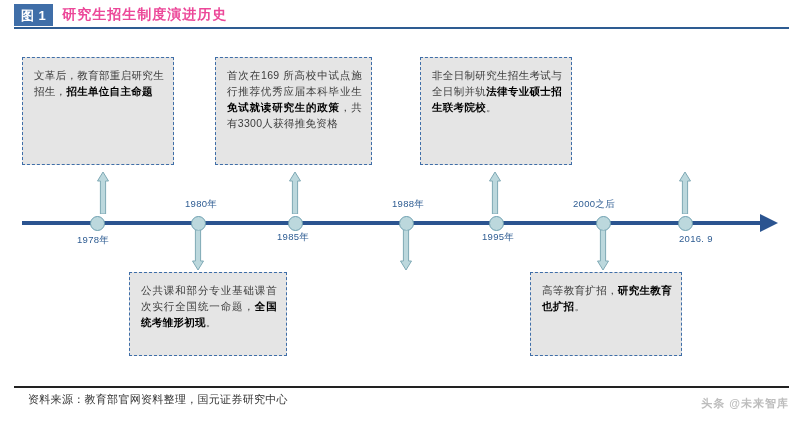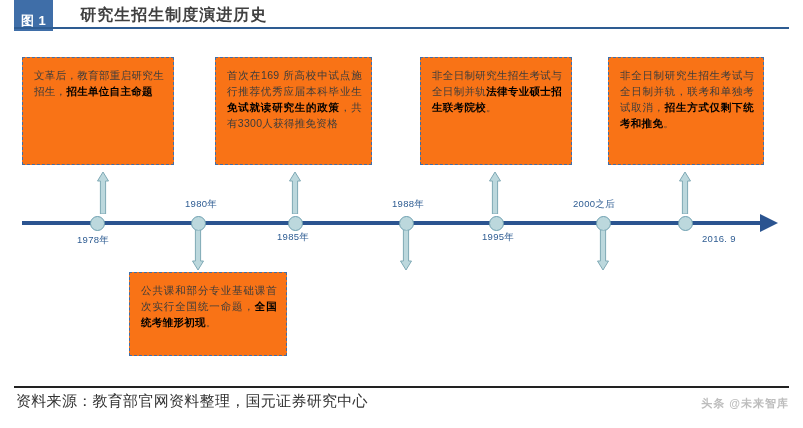--- a/index.html
+++ b/index.html
@@ -10,38 +10,38 @@
     overflow:hidden;
     position:relative;
   }
   .page{position:absolute;left:0;top:0;width:803px;height:428px;}
 
   
   .title-row{position:absolute;left:14px;top:4px;height:22px;display:flex;align-items:center;}
   .fig-badge{
     background:#3f6ea8;color:#ffffff;
     font-size:13px;font-weight:bold;
-    padding:14px 7px 3px 7px;
+    padding:4px 7px 3px 7px;
     line-height:15px;
     letter-spacing:0.5px;
   }
   .fig-title{
-    color:#404040;font-size:16px;font-weight:bold;
-    margin-left:27px;letter-spacing:1px;
+    color:#ec4899;font-size:14px;font-weight:bold;
+    margin-left:9px;letter-spacing:1px;
     white-space:nowrap;
   }
   .title-rule{
     position:absolute;left:14px;top:27px;width:775px;height:2px;background:#2e5c92;
   }
 
   
   .tbox{
     position:absolute;
     border:1.4px dashed #3f6ea8;
-    background:#f97316;
+    background:#e5e5e5;
     box-sizing:border-box;
     padding:9px 9px 6px 11px;
   }
   .tbox p{
     margin:0;
     font-size:10.5px;
     line-height:16px;
     color:#3c3c3c;
     letter-spacing:0.3px;
     text-align:justify;
@@ -72,22 +72,22 @@
     white-space:nowrap;letter-spacing:0.3px;
   }
 
   
   .conn{position:absolute;width:12px;}
   .conn svg{display:block;}
 
   
   .foot-rule{position:absolute;left:14px;top:386px;width:775px;height:1.6px;background:#222222;}
   .source{
-    position:absolute;left:16px;top:392px;
-    font-size:15px;color:#333333;letter-spacing:0.3px;white-space:nowrap;text-align:center;
+    position:absolute;left:28px;top:392px;
+    font-size:11px;color:#333333;letter-spacing:0.3px;white-space:nowrap;text-align:center;
   }
   .watermark{
     position:absolute;right:14px;top:396px;
     font-size:11px;color:#bdbdbd;font-weight:bold;letter-spacing:1px;white-space:nowrap;
   }
 </style>
 </head>
 <body>
 
 <div class="page">
@@ -109,25 +109,20 @@
       <span>首次在169 所高校中试点施行推荐优秀应届本科毕业生</span><b>免试就读研究生的政策</b><span>，共有3300人获得推免资格</span>
     </p>
   </div>
 
   <div class="tbox" style="left:420px;top:57px;width:152px;height:108px;">
     <p>
       <span>非全日制研究生招生考试与全日制并轨</span><b>法律专业硕士招生联考院校</b><span>。</span>
     </p>
   </div>
 
-  <div class="tbox" style="left:608px;top:57px;width:156px;height:108px;">
-    <p>
-      <span>非全日制研究生招生考试与全日制并轨，联考和单独考试取消，</span><b>招生方式仅剩下统考和推免</b><span>。</span>
-    </p>
-  </div>
 
   <div class="conn" style="left:97px;top:172px;">
     <svg width="12" height="42" viewBox="0 0 12 42">
       <polygon points="6,0 11.5,9 8.6,9 8.6,42 3.4,42 3.4,9 0.5,9" fill="#bcd8dd" stroke="#7fa9b5" stroke-width="1"></polygon>
     </svg>
   </div>
   <div class="conn" style="left:289px;top:172px;">
     <svg width="12" height="42" viewBox="0 0 12 42">
       <polygon points="6,0 11.5,9 8.6,9 8.6,42 3.4,42 3.4,9 0.5,9" fill="#bcd8dd" stroke="#7fa9b5" stroke-width="1"></polygon>
     </svg>
@@ -153,21 +148,21 @@
   <div class="node" style="left:489px;"></div>
   <div class="node" style="left:596px;"></div>
   <div class="node" style="left:678px;"></div>
 
   <span class="ylabel" style="left:77px;top:234px;">1978年</span>
   <span class="ylabel" style="left:185px;top:198px;">1980年</span>
   <span class="ylabel" style="left:277px;top:231px;">1985年</span>
   <span class="ylabel" style="left:392px;top:198px;">1988年</span>
   <span class="ylabel" style="left:482px;top:231px;">1995年</span>
   <span class="ylabel" style="left:573px;top:198px;">2000之后</span>
-  <span class="ylabel" style="left:702px;top:233px;">2016. 9</span>
+  <span class="ylabel" style="left:679px;top:233px;">2016. 9</span>
 
   <div class="conn" style="left:192px;top:230px;">
     <svg width="12" height="40" viewBox="0 0 12 40">
       <polygon points="6,40 11.5,31 8.6,31 8.6,0 3.4,0 3.4,31 0.5,31" fill="#bcd8dd" stroke="#7fa9b5" stroke-width="1"></polygon>
     </svg>
   </div>
   <div class="conn" style="left:400px;top:230px;">
     <svg width="12" height="40" viewBox="0 0 12 40">
       <polygon points="6,40 11.5,31 8.6,31 8.6,0 3.4,0 3.4,31 0.5,31" fill="#bcd8dd" stroke="#7fa9b5" stroke-width="1"></polygon>
     </svg>
@@ -178,18 +173,23 @@
     </svg>
   </div>
 
   <div class="tbox" style="left:129px;top:272px;width:158px;height:84px;">
     <p>
       <span>公共课和部分专业基础课首次实行全国统一命题，</span><b>全国统考雏形初现</b><span>。</span>
     </p>
   </div>
 
 
+  <div class="tbox" style="left:530px;top:272px;width:152px;height:84px;">
+    <p>
+      <span>高等教育扩招，</span><b>研究生教育也扩招</b><span>。</span>
+    </p>
+  </div>
 
   <div class="foot-rule"></div>
   <div class="source">资料来源：教育部官网资料整理，国元证券研究中心</div>
   <div class="watermark">头条 @未来智库</div>
 
 </div>
 
 </body></html>

